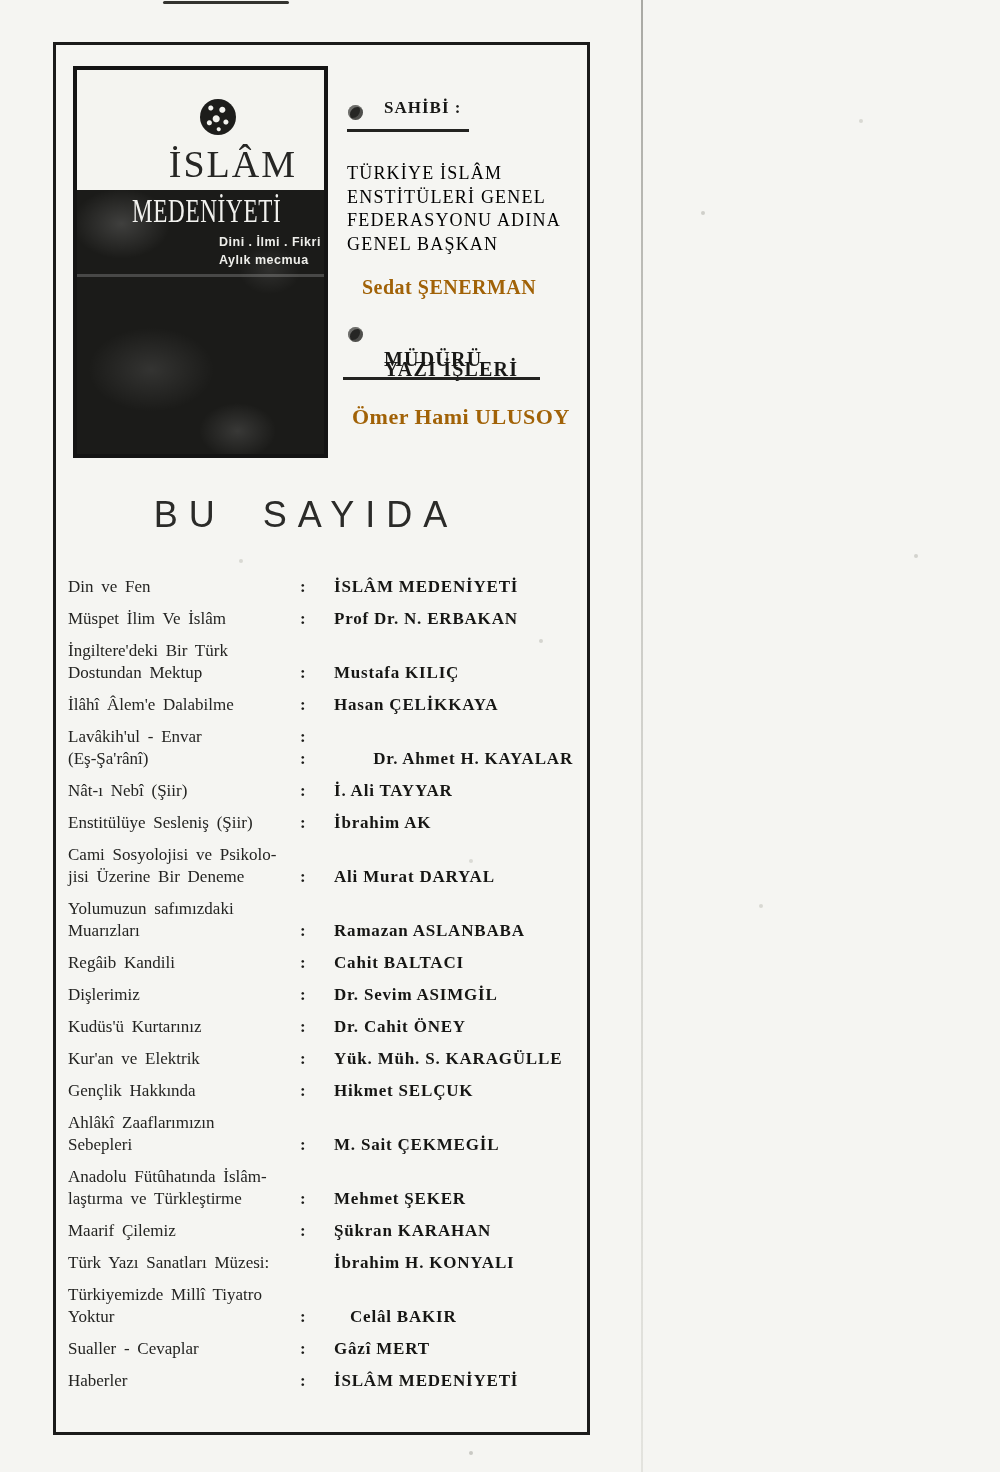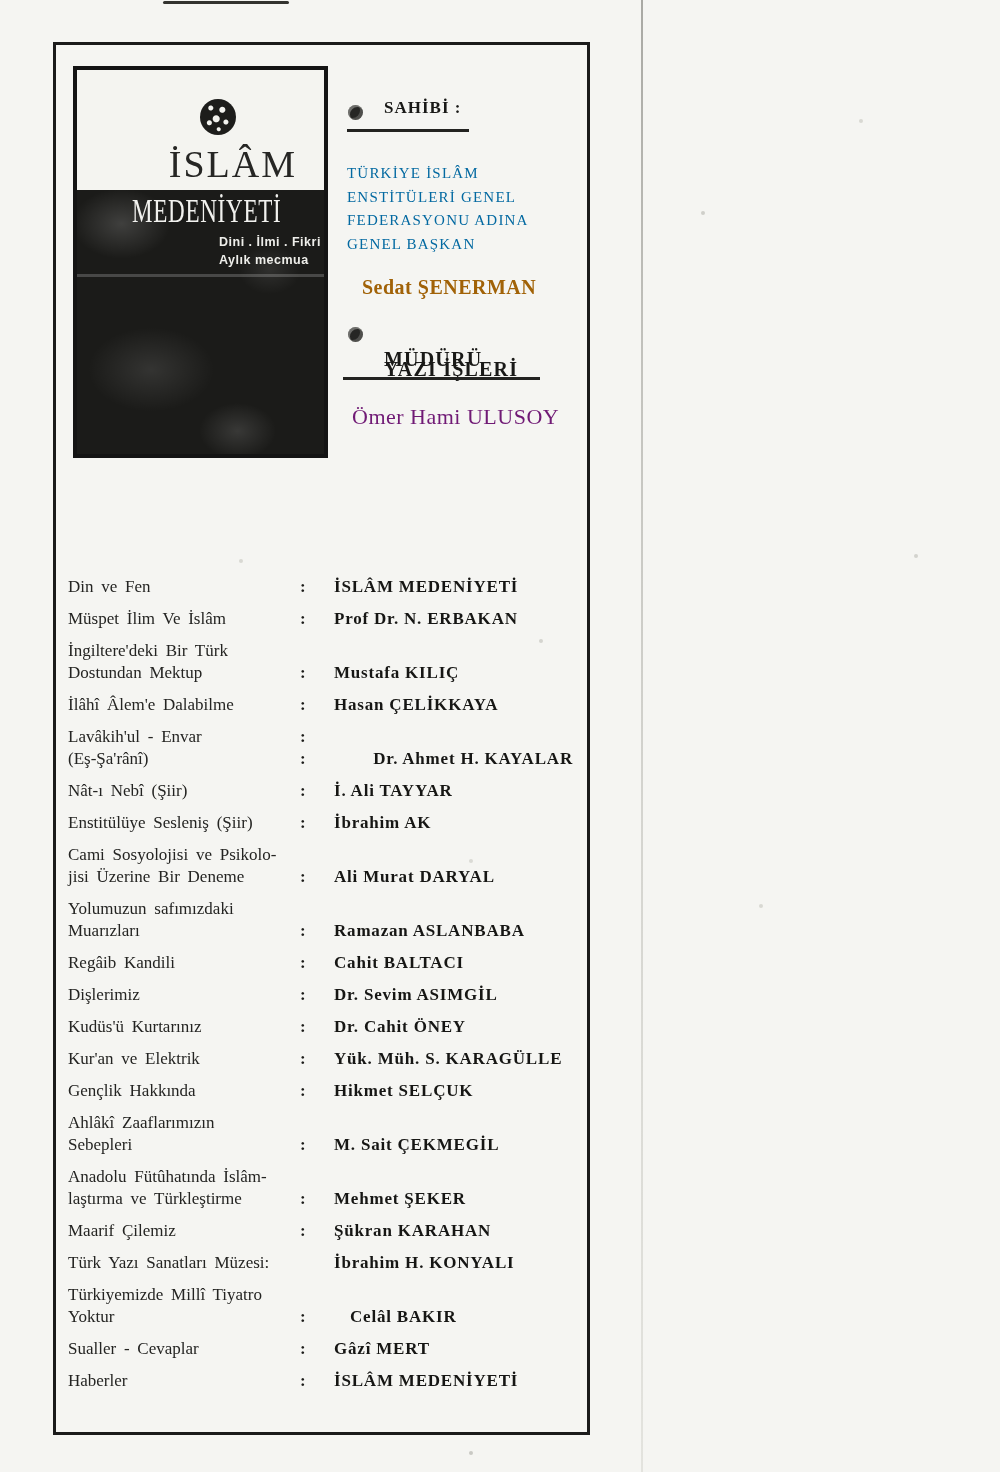--- a/index.html
+++ b/index.html
@@ -50,26 +50,26 @@
   .cover-streak{position:absolute;left:0;top:204px;width:100%;height:3px;background:rgba(255,255,255,.20);}
   
   .bullet{position:absolute;width:15px;height:15px;border-radius:50%;background:#262624;
     box-shadow:inset 2px 2px 0 rgba(245,245,240,.35), inset -3px -2px 0 rgba(245,245,240,.2);}
   .bullet-owner{left:348px;top:105px;}
   .bullet-editor{left:348px;top:327px;}
   .owner-heading{position:absolute;left:384px;top:98px;font-size:17px;font-weight:bold;letter-spacing:1px;color:#191917;}
   .rule{position:absolute;height:3px;background:#232321;}
   .rule-owner{left:347px;top:129px;width:122px;}
   .rule-editor{left:343px;top:377px;width:197px;}
-  .owner-org{position:absolute;left:347px;top:162px;font-size:15px;line-height:23.5px;letter-spacing:1.2px;color:#0369a1;}
+  .owner-org{position:absolute;left:347px;top:162px;font-size:18px;line-height:23.5px;letter-spacing:1.2px;color:#000000;}
   .owner-name{position:absolute;left:362px;top:276px;font-size:20px;font-weight:bold;letter-spacing:.5px;color:#a16207;}
   .editor-heading{position:absolute;left:384px;font-size:20px;font-weight:bold;letter-spacing:1.2px;color:#191917;}
   .editor-heading-1{top:322px;margin-top:36px;}
   .editor-heading-2{top:348px;}
-  .editor-name{position:absolute;left:352px;top:404px;font-size:22px;font-weight:normal;letter-spacing:.5px;color:#701a75;}
+  .editor-name{position:absolute;left:352px;top:404px;font-size:22px;font-weight:bold;letter-spacing:.5px;color:#a16207;}
   
   .toc-heading{position:absolute;left:56px;top:494px;width:500px;margin:0;text-align:center;
     font-family:"Liberation Sans",sans-serif;font-weight:400;font-size:36px;
     letter-spacing:11px;word-spacing:16px;color:#2b2b29;}
   .toc{position:absolute;left:68px;top:576px;width:505px;}
   .toc-row{display:grid;grid-template-columns:232px 26px auto;margin-bottom:10px;}
   .toc-label{grid-column:1;font-size:17px;line-height:22px;word-spacing:3.5px;color:#242422;}
   .toc-colon{grid-column:2;font-size:17px;line-height:22px;font-weight:bold;color:#1b1b19;}
   .toc-author{grid-column:3;font-size:17px;line-height:22px;font-weight:bold;
     letter-spacing:.8px;padding-left:8px;white-space:nowrap;color:#161614;}
@@ -107,20 +107,21 @@
   </div>
 
   <div class="owner-name">Sedat ŞENERMAN</div>
 
   <div class="bullet bullet-editor"></div>
   <div class="editor-heading editor-heading-1">YAZI İŞLERİ</div>
   <div class="editor-heading editor-heading-2">MÜDÜRÜ</div>
   <div class="rule rule-editor"></div>
   <div class="editor-name">Ömer Hami ULUSOY</div>
 
+  <h1 class="toc-heading">BU SAYIDA</h1>
 
   <div class="toc" id="toc">
       <div class="toc-row">
         <div class="toc-label" style="grid-row: 1;">Din ve Fen</div>
         <div class="toc-colon" style="grid-row: 1;">:</div>
         <div class="toc-author" style="grid-row: 1;">İSLÂM MEDENİYETİ</div>
       </div>
       <div class="toc-row">
         <div class="toc-label" style="grid-row: 1;">Müspet İlim Ve İslâm</div>
         <div class="toc-colon" style="grid-row: 1;">:</div>

